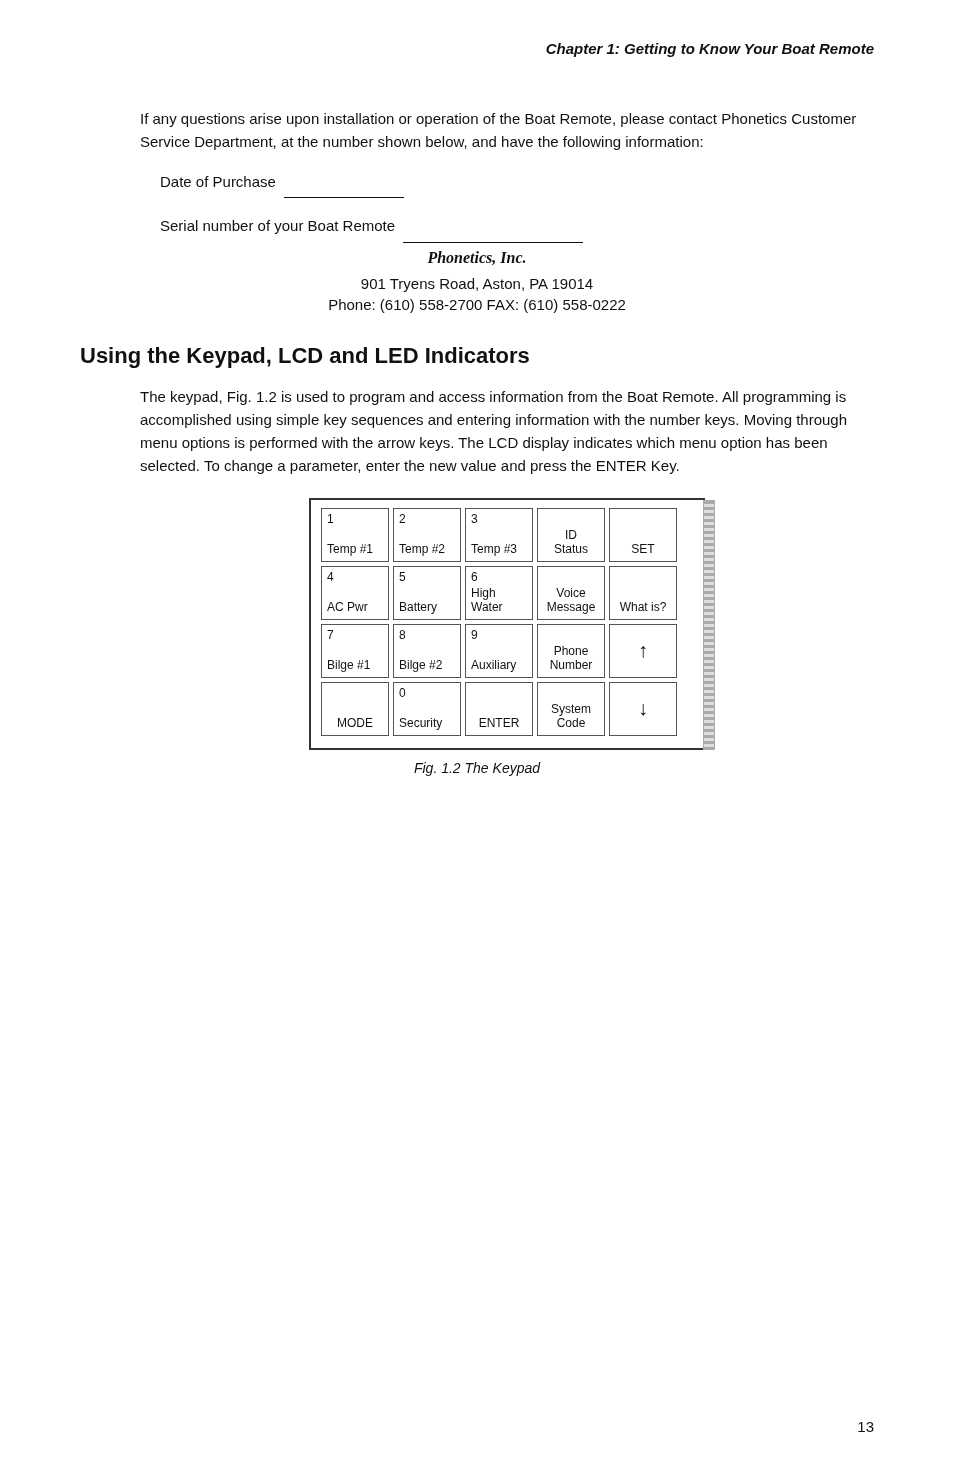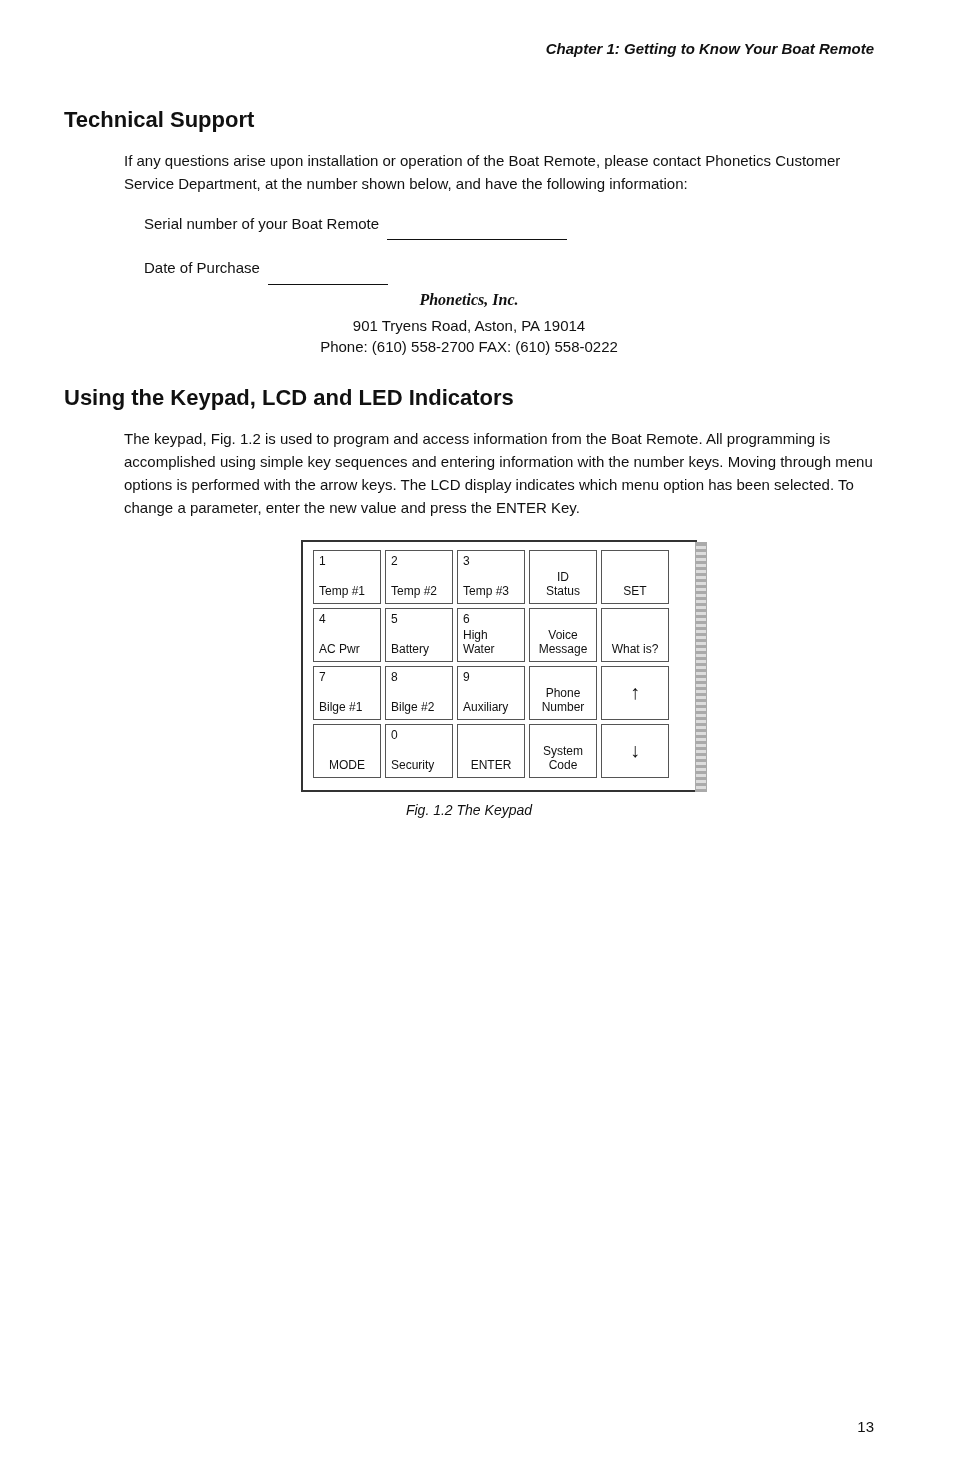--- a/index.html
+++ b/index.html
@@ -6,21 +6,21 @@
     body {
       background: #fff;
       font-family: Arial, Helvetica, sans-serif;
       font-size: 15px;
       color: #111;
       width: 954px;
       min-height: 1475px;
       position: relative;
     }
     .page {
-      padding: 40px 80px 60px 64px;
+      padding: 40px 80px 60px 80px;
       max-width: 954px;
     }
     .chapter-header {
       text-align: right;
       font-style: italic;
       font-size: 15px;
       margin-bottom: 50px;
       font-weight: bold;
     }
     .section-title {
@@ -169,32 +169,31 @@
     }
   </style>
 </head>
 <body>
 
 <div class="page">
 
   <div class="chapter-header">Chapter 1:  Getting to Know Your Boat Remote</div>
 
   <div>
-    <div class="section-title">Technical Support</div>
 
     <div class="section-body">If any questions arise upon installation or operation of the Boat Remote, please contact Phonetics Customer Service Department, at the number shown below, and have the following information:</div>
 
+    <div class="indent-info">
+      <span>Date of Purchase</span>
+      <span class="underline-field">&nbsp;</span>
+    </div>
     <div class="indent-info">
       <span>Serial number of your Boat Remote</span>
       <span class="underline-field-long">&nbsp;</span>
     </div>
-    <div class="indent-info">
-      <span>Date of Purchase</span>
-      <span class="underline-field">&nbsp;</span>
-    </div>
 
 
     <div class="phonetics-name">Phonetics, Inc.</div>
 
     <div class="address-line">901 Tryens Road, Aston, PA  19014</div>
 
     <div class="phone-fax-line">Phone: (610) 558-2700    FAX: (610) 558-0222</div>
   </div>
 
   <div>

